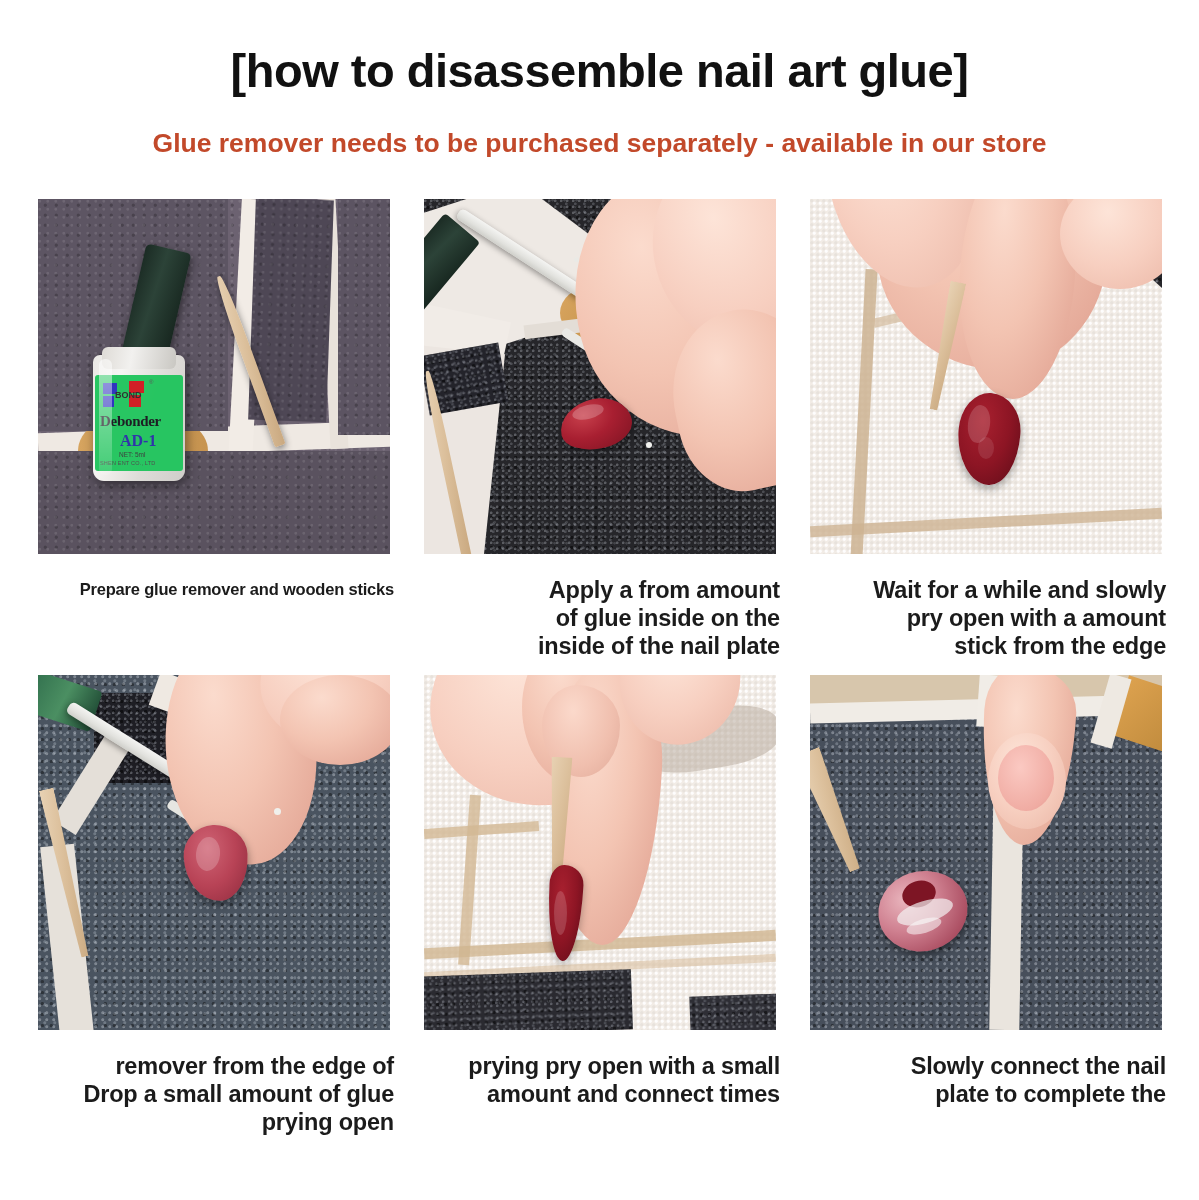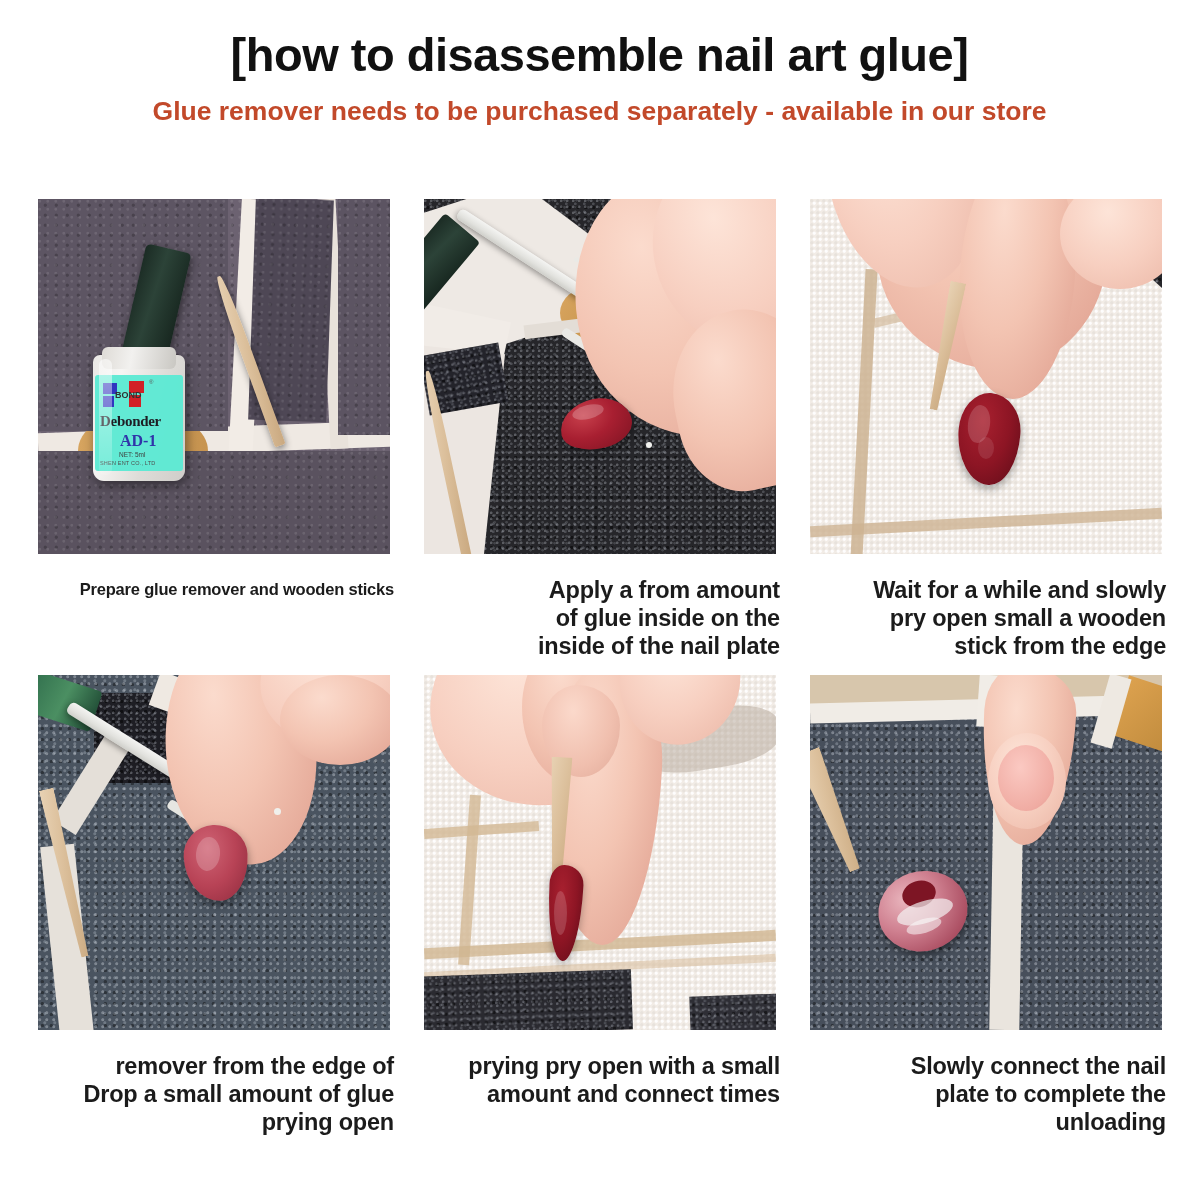--- a/index.html
+++ b/index.html
@@ -20,21 +20,21 @@
     width: 100%;
     padding-top: 30px;
     text-align: center;
   }
   .main-title {
     font-size: 47px;
     font-weight: bold;
     color: #111111;
     letter-spacing: -0.5px;
     line-height: 1.05;
-    margin: 0;
+    margin: 16px;
     padding: 0 20px;
     white-space: nowrap;
   }
   .sub-title {
     font-size: 26.5px;
     font-weight: bold;
     color: #c2492a;
     margin: 0;
     padding: 18px 10px 0 10px;
     line-height: 1.1;
@@ -173,21 +173,21 @@
         <div class="layer capdark" style="left:94px;top:48px;width:46px;height:125px;transform:rotate(13deg);border-radius:5px;
                     box-shadow:2px 3px 9px rgba(0,0,0,.5);"></div>
 
         <div class="layer" style="left:55px;top:156px;width:92px;height:126px;border-radius:7px 7px 11px 11px;
                     background:linear-gradient(105deg,#e9e7e4 0%,#f6f5f3 26%,#dedcd8 62%,#cfcdc9 100%);
                     box-shadow:2px 4px 12px rgba(0,0,0,.45);"></div>
 
         <div class="layer" style="left:64px;top:148px;width:74px;height:22px;border-radius:6px;
                     background:linear-gradient(100deg,#dedbd6,#f2f1ef 40%,#c9c7c2);"></div>
 
-        <div class="layer" style="left:57px;top:176px;width:88px;height:96px;background:#5eead4;opacity:.97;border-radius:3px;">
+        <div class="layer" style="left:57px;top:176px;width:88px;height:96px;background:#22c55e;opacity:.97;border-radius:3px;">
 
           <div style="position:absolute;left:8px;top:8px;width:14px;height:11px;background:#2a2fbe;"></div>
           <div style="position:absolute;left:8px;top:21px;width:11px;height:11px;background:#2a2fbe;"></div>
           <div style="position:absolute;left:34px;top:6px;width:15px;height:12px;background:#d11a20;"></div>
           <div style="position:absolute;left:34px;top:20px;width:12px;height:12px;background:#d11a20;"></div>
           <div style="position:absolute;left:20px;top:15px;font-size:9px;font-weight:bold;color:#2b2b2b;font-family:'Liberation Sans',sans-serif;">BOND</div>
           <div style="position:absolute;left:54px;top:4px;font-size:6px;color:#555;">®</div>
           <div style="position:absolute;left:5px;top:38px;font-size:15px;font-weight:bold;color:#18181f;letter-spacing:-0.3px;font-family:'Liberation Serif',serif;">Debonder</div>
           <div style="position:absolute;left:25px;top:57px;font-size:16px;font-weight:bold;color:#2b2fa8;font-family:'Liberation Serif',serif;">AD-1</div>
           <div style="position:absolute;left:24px;top:76px;font-size:6.5px;color:#3a3a3a;">NET: 5ml</div>
@@ -259,21 +259,21 @@
                     clip-path:polygon(0 0,100% 0,72% 100%,26% 100%);
                     box-shadow:1px 2px 6px rgba(0,0,0,.3);"></div>
 
         <div class="layer nail-darkred" style="left:148px;top:194px;width:62px;height:92px;border-radius:48% 52% 46% 54%/42% 42% 58% 58%;transform:rotate(4deg);
                     box-shadow:0 4px 10px rgba(0,0,0,.35);"></div>
         <div class="layer" style="left:158px;top:206px;width:22px;height:38px;background:rgba(255,255,255,.16);border-radius:50%;transform:rotate(8deg);"></div>
         <div class="layer" style="left:168px;top:238px;width:16px;height:22px;background:rgba(255,255,255,.10);border-radius:50%;"></div>
       </div>
       <div class="caption cap-r1 cap-center">
         <div>Wait for a while and slowly</div>
-        <div>pry open small a wooden</div>
+        <div>pry open with a amount</div>
         <div>stick from the edge</div>
       </div>
     </div>
   </div>
 
   <div class="row" style="margin-top:14px;">
 
     <div class="cell">
       <div class="photo">
         <div class="layer tex-slate" style="left:0;top:0;width:352px;height:355px;"></div>
@@ -374,17 +374,16 @@
         <div class="layer" style="left:68px;top:196px;width:90px;height:80px;border-radius:48% 52% 50% 50%/50% 50% 50% 50%;transform:rotate(-17deg);
                     background:radial-gradient(ellipse at 34% 30%,#e9b5bd 0%,#cf8090 40%,#a84a5e 80%,#8b2f44 100%);
                     box-shadow:0 4px 10px rgba(0,0,0,.45);"></div>
         <div class="layer" style="left:92px;top:206px;width:34px;height:26px;background:#7d1524;border-radius:50%;transform:rotate(-17deg);"></div>
         <div class="layer" style="left:86px;top:226px;width:58px;height:22px;background:rgba(245,245,245,.68);border-radius:50%;transform:rotate(-17deg);"></div>
         <div class="layer" style="left:96px;top:244px;width:36px;height:14px;background:rgba(250,250,250,.55);border-radius:50%;transform:rotate(-17deg);"></div>
       </div>
       <div class="caption cap-r2 cap-center">
         <div>Slowly connect the nail</div>
         <div>plate to complete the</div>
-        <div>unloading</div>
       </div>
     </div>
   </div>
 </div>
 
 </body></html>

